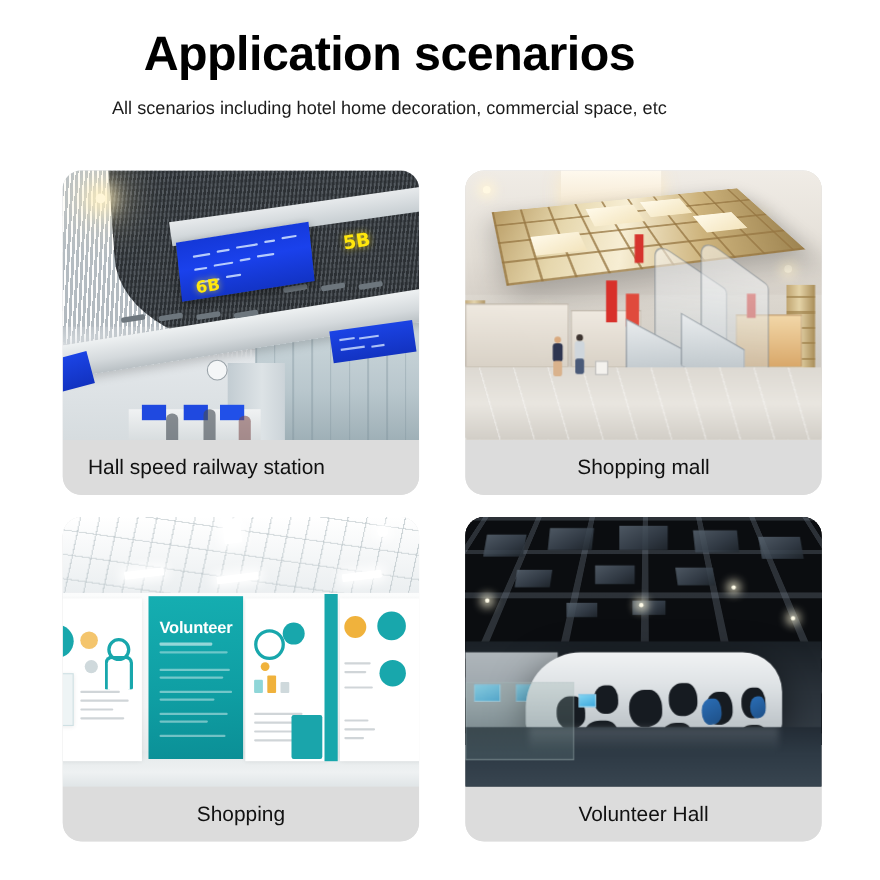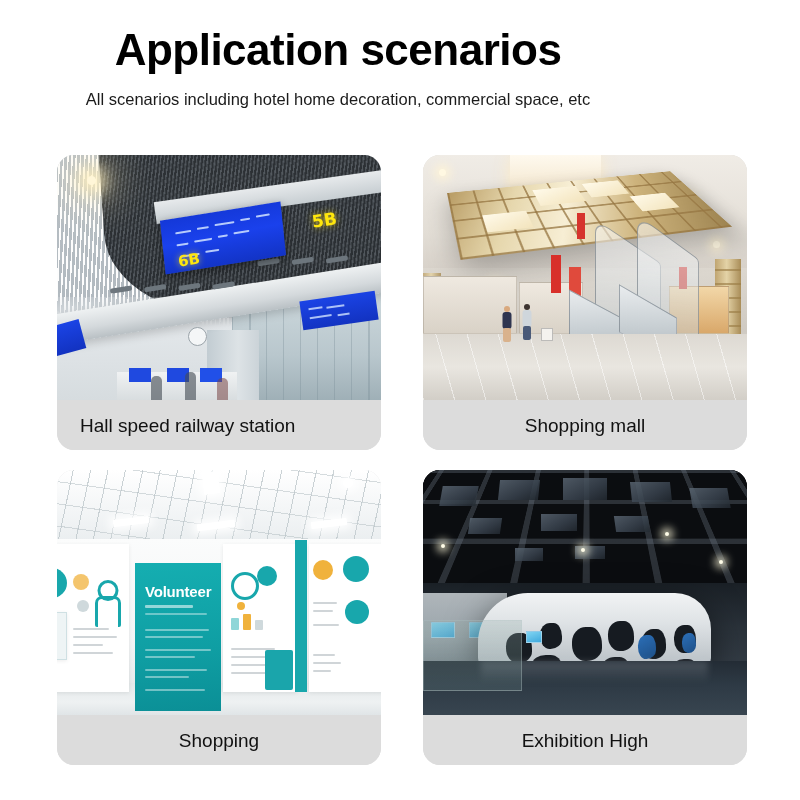--- a/index.html
+++ b/index.html
@@ -18,21 +18,21 @@
   .page {
     position: relative;
     width: 800px;
     height: 800px;
     background: #ffffff;
   }
 
   
   .header {
     position: absolute;
-    left: 0;
+    left: 16px;
     top: 26px;
     width: 676px;
     text-align: center;
   }
   .page-title {
     font-size: 44px;
     font-weight: bold;
     letter-spacing: -0.5px;
     color: #000000;
     line-height: 1.08;
@@ -756,21 +756,21 @@
           <span class="hosp-line" style="left:22px;top:84px;width:36px;"></span>
           <span class="hosp-line" style="left:22px;top:92px;width:44px;"></span>
           <span class="hosp-line" style="left:22px;top:100px;width:30px;"></span>
           <span class="hosp-line" style="left:22px;top:108px;width:40px;"></span>
         </div>
         <div class="hosp-figure" style="left:36px;top:110px;width:30px;height:52px;">
           <span class="h"></span>
             <span class="b"></span>
         </div>
 
-        <div class="hosp-teal" style="left:78px;top:72px;width:86px;height:148px;margin-top:21px;">
+        <div class="hosp-teal" style="left:78px;top:72px;width:86px;height:148px;">
           <span class="hosp-volunteer" style="left:10px;top:20px;">Volunteer</span>
           <span class="hosp-subtxt" style="left:10px;top:42px;width:48px;"></span>
           <span class="hosp-subtxt" style="left:10px;top:50px;width:62px;height:2px;opacity:.7;"></span>
           <span class="hosp-line w" style="left:10px;top:66px;width:64px;"></span>
           <span class="hosp-line w" style="left:10px;top:73px;width:58px;"></span>
           <span class="hosp-line w" style="left:10px;top:86px;width:66px;"></span>
           <span class="hosp-line w" style="left:10px;top:93px;width:50px;"></span>
           <span class="hosp-line w" style="left:10px;top:106px;width:62px;"></span>
           <span class="hosp-line w" style="left:10px;top:113px;width:44px;"></span>
           <span class="hosp-line w" style="left:10px;top:126px;width:60px;"></span>
@@ -847,17 +847,17 @@
           <span class="exh-hole" style="left:196px;top:32px;width:22px;height:28px;"></span>
           <span class="exh-hole" style="left:194px;top:66px;width:26px;height:22px;"></span>
           <span class="exh-screen" style="left:48px;top:38px;width:14px;height:10px;"></span>
           <span class="exh-hole blue" style="left:204px;top:40px;width:14px;height:20px;"></span>
         </div>
 
         <div class="exh-floor"></div>
         <div class="exh-floor-refl"></div>
         <div class="exh-glass"></div>
       </div>
-      <div class="card-label align-center">Exhibition High</div>
+      <div class="card-label align-center">Volunteer Hall</div>
     </div>
 
   </div>
 </div>
 
 </body></html>

